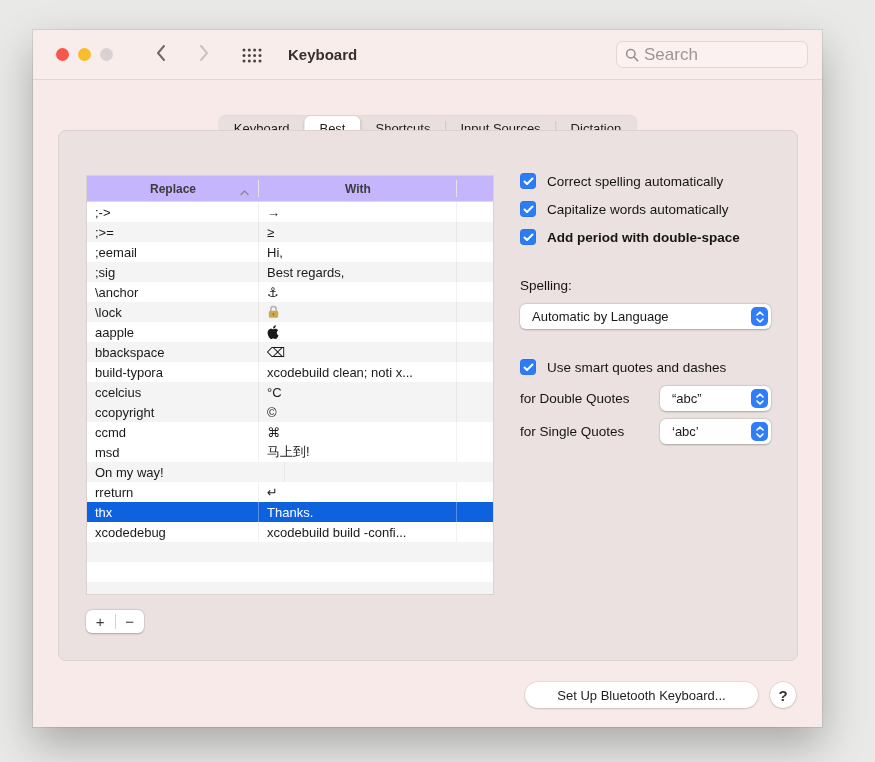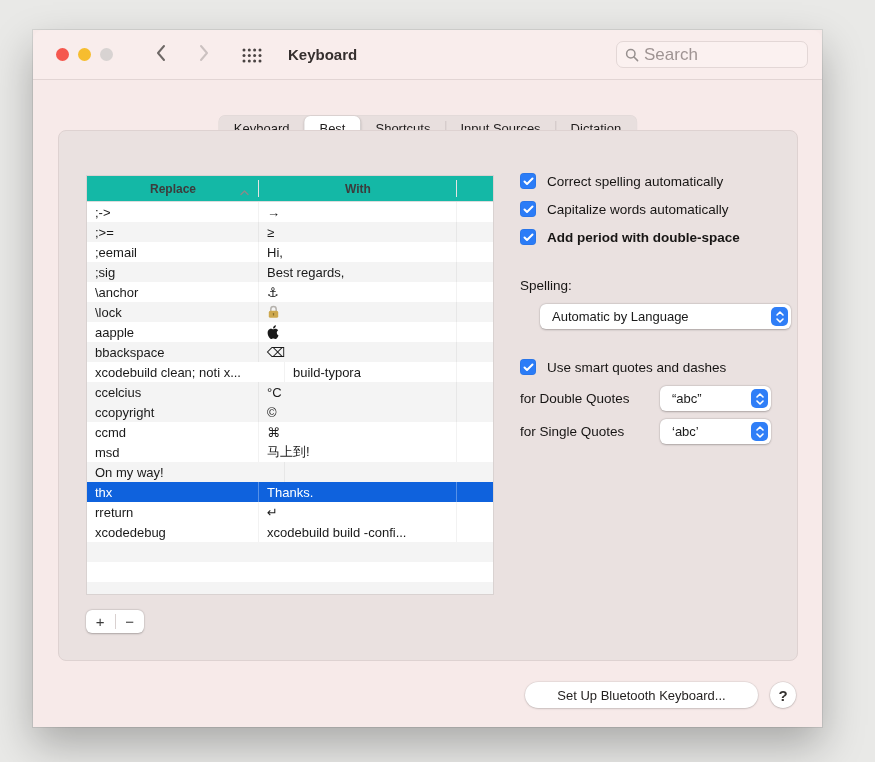--- a/index.html
+++ b/index.html
@@ -63,21 +63,21 @@
   .panel {
     position:absolute; left:25px; top:100px; width:740px; height:531px;
     background:#eae1e0; border:1px solid #ded2d1; border-radius:8px;
   }
   
   .repl-table {
     position:absolute; left:27px; top:44px; width:408px; height:420px;
     background:#ffffff; border:1px solid #d9d2d1; overflow:hidden;
     font-size:13px;
   }
-  .t-header { display:flex; height:26px; border-bottom:1px solid #dcdcdc; background:#14b8a6; }
+  .t-header { display:flex; height:26px; border-bottom:1px solid #dcdcdc; background:#c4b5fd; }
   .t-hcell {
     position:relative; display:flex; align-items:center; justify-content:center;
     font-size:12px; font-weight:700; color:#3c3c3c;
   }
   .t-hcell .colsep { position:absolute; right:0; top:4px; bottom:4px; width:1px; background:#e3e3e3; }
   .hc-replace { width:172px; }
   .hc-with { width:198px; }
   .hc-extra { flex:1; }
   .sort-caret { position:absolute; right:10px; top:9px; }
   .t-body { position:relative; }
@@ -280,22 +280,22 @@
               </span>
             </div>
             <div class="t-cell c-extra"></div>
           </div>
           <div class="t-row alt">
             <div class="t-cell c-replace">bbackspace</div>
             <div class="t-cell c-with">⌫</div>
             <div class="t-cell c-extra"></div>
           </div>
           <div class="t-row">
+            <div class="t-cell c-replace">build-typora</div>
             <div class="t-cell c-with">xcodebuild clean; noti x...</div>
-            <div class="t-cell c-replace">build-typora</div>
             <div class="t-cell c-extra"></div>
           </div>
           <div class="t-row alt">
             <div class="t-cell c-replace">ccelcius</div>
             <div class="t-cell c-with">°C</div>
             <div class="t-cell c-extra"></div>
           </div>
           <div class="t-row alt">
             <div class="t-cell c-replace">ccopyright</div>
             <div class="t-cell c-with">©</div>
@@ -306,30 +306,30 @@
             <div class="t-cell c-with">⌘</div>
             <div class="t-cell c-extra"></div>
           </div>
           <div class="t-row">
             <div class="t-cell c-replace">msd</div>
             <div class="t-cell c-with">马上到!</div>
             <div class="t-cell c-extra"></div>
           </div>
           <div class="t-row alt">
             <div class="t-cell c-with">On my way!</div>
+            <div class="t-cell c-extra"></div>
+          </div>
+          <div class="t-row">
+            <div class="t-cell c-replace">rreturn</div>
+            <div class="t-cell c-with">↵</div>
             <div class="t-cell c-extra"></div>
           </div>
           <div class="t-row alt selected">
             <div class="t-cell c-replace">thx</div>
             <div class="t-cell c-with">Thanks.</div>
-            <div class="t-cell c-extra"></div>
-          </div>
-          <div class="t-row">
-            <div class="t-cell c-replace">rreturn</div>
-            <div class="t-cell c-with">↵</div>
             <div class="t-cell c-extra"></div>
           </div>
           <div class="t-row">
             <div class="t-cell c-replace">xcodedebug</div>
             <div class="t-cell c-with">xcodebuild build -confi...</div>
             <div class="t-cell c-extra"></div>
           </div>
         </div>
       <div class="t-fill"></div>
     </div>
@@ -359,21 +359,21 @@
     <div class="check-row" style="top:98px;font-weight:bold;">
       <span class="checkbox">
         <svg width="11" height="9" viewBox="0 0 11 9">
             <path d="M1.5 4.5 L4 7 L9.5 1.5" fill="none" stroke="#ffffff" stroke-width="2" stroke-linecap="round" stroke-linejoin="round"></path>
           </svg>
       </span>
       <span class="check-label">Add period with double-space</span>
     </div>
 
     <div class="field-label" style="left:461px; top:147px;">Spelling:</div>
-    <div class="select" style="left:461px; top:173px; width:251px;margin-left:20px;">
+    <div class="select" style="left:461px; top:173px; width:251px;">
       <span class="select-value">Automatic by Language</span>
       <span class="stepper">
         <svg width="10" height="14" viewBox="0 0 10 14">
             <path d="M2 5 L5 2 L8 5" fill="none" stroke="#ffffff" stroke-width="1.6" stroke-linecap="round" stroke-linejoin="round"></path>
             <path d="M2 9 L5 12 L8 9" fill="none" stroke="#ffffff" stroke-width="1.6" stroke-linecap="round" stroke-linejoin="round"></path>
           </svg>
       </span>
     </div>
 
     <div class="check-row" style="top:228px;">

